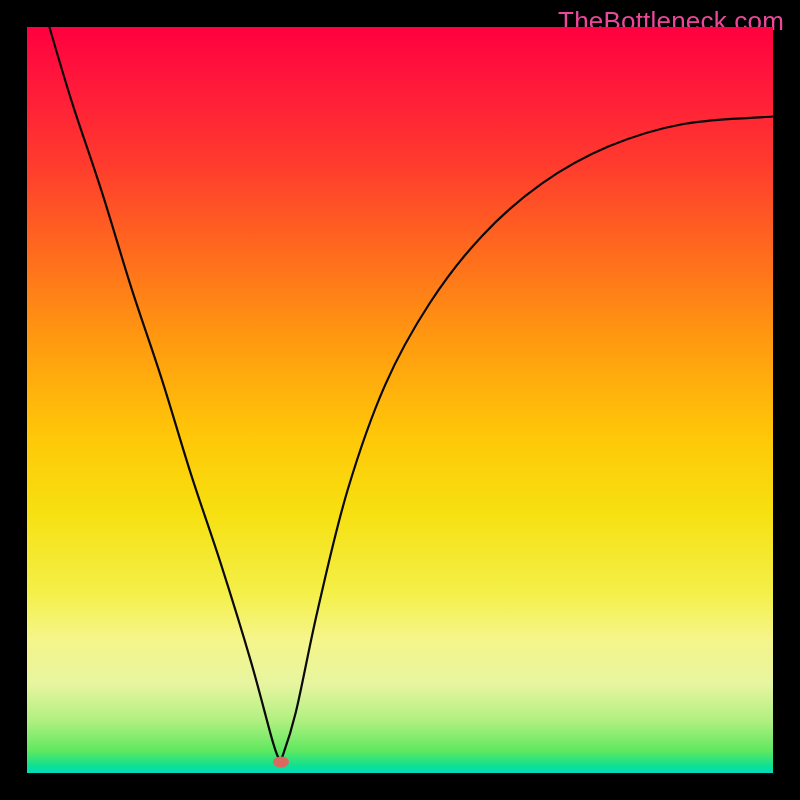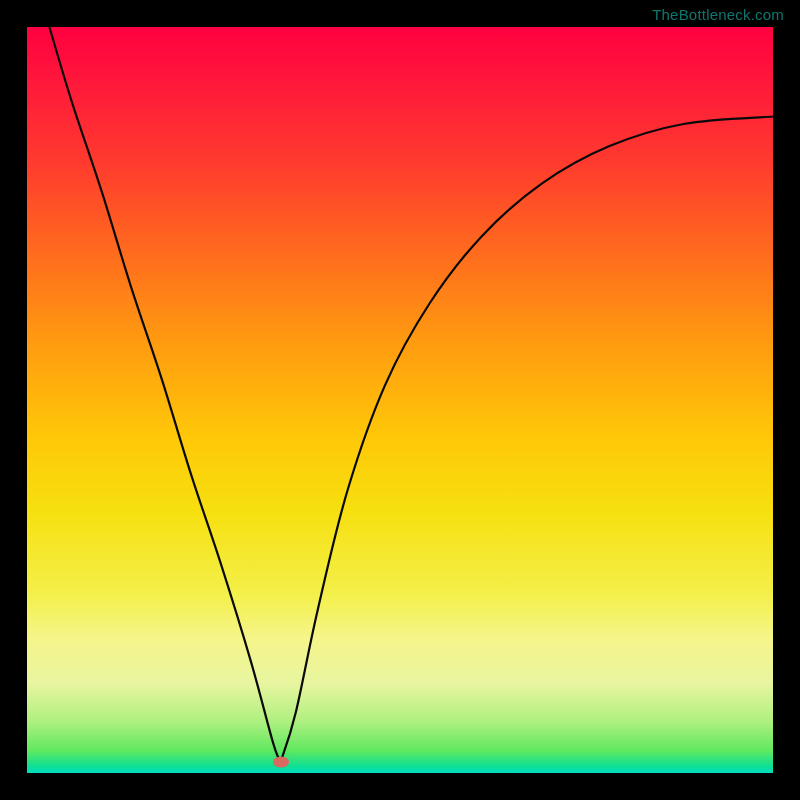--- a/index.html
+++ b/index.html
@@ -31,22 +31,22 @@
       #60e860 97%,
       #10e090 99%,
       #00dcc0 100%
     );
   }
   .watermark {
     position: absolute;
     top: 6px;
     right: 16px;
     font-family: Arial, Helvetica, sans-serif;
-    font-size: 15px;
-    color: #0f766e;
+    font-size: 26px;
+    color: #ec4899;
     letter-spacing: 0.2px;
   }
   .marker {
     position: absolute;
     width: 16px;
     height: 11px;
     border-radius: 50%;
     background: #d86a60;
     transform: translate(-50%, -50%);
   }

